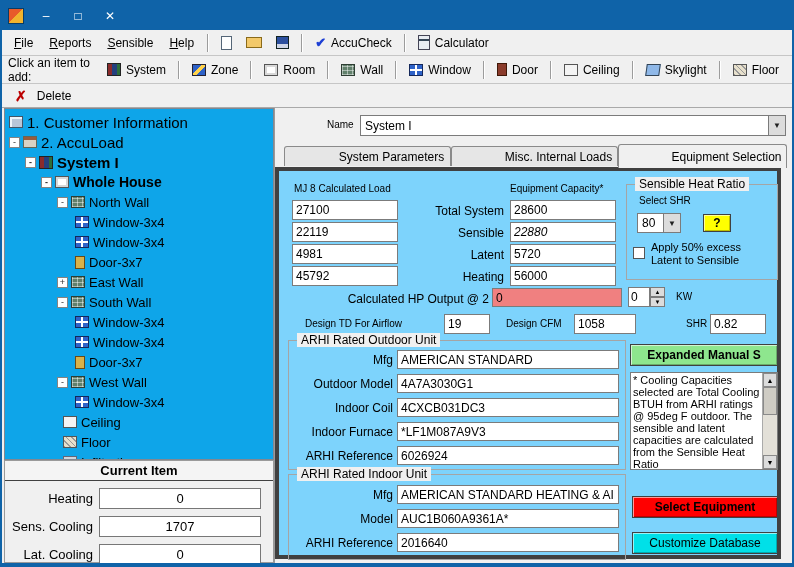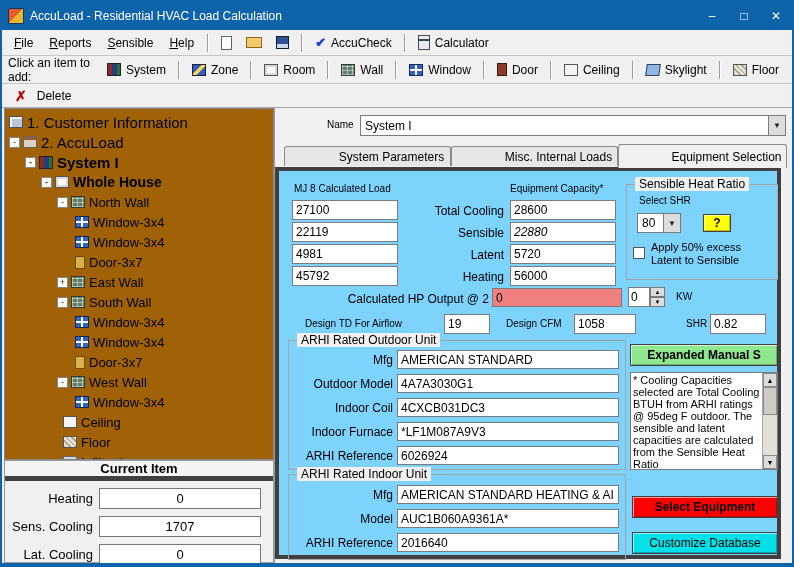--- a/index.html
+++ b/index.html
@@ -40,32 +40,32 @@
   .i-door{width:10px;height:13px;background:#d8b24a;border:1px solid #6b4a12;}
   .i-door-dark{width:10px;height:13px;background:#8a3b2b;border:1px solid #401808;}
   .i-ceiling{background:#f4f4f4;border:1px solid #555;background-image:linear-gradient(90deg,transparent 48%,#888 48% 52%,transparent 52%),linear-gradient(0deg,transparent 46%,#888 46% 54%,transparent 54%);}
   .i-skylight{background:#8fb8e8;border:1px solid #345;transform:skewX(-8deg);}
   .i-floor{background:#e7e0cc;border:1px solid #555;background-image:repeating-linear-gradient(45deg,#9a9a9a 0 1px,transparent 1px 4px);}
   .i-customer{background:#b8c6d8;border:1px solid #456;box-shadow:inset 2px 2px 0 #eef4fa;}
   .i-house{background:#d9d2c4;border:1px solid #665;box-shadow:inset 0 3px 0 #9a5b3c;}
   .i-infil{background:#cfd6dd;border:1px solid #667;}
 
   
-  .tree { position:absolute; left:2px; top:106px; width:270px; height:352px; background:#a16207;
+  .tree { position:absolute; left:2px; top:106px; width:270px; height:352px; background:#0ea5e9;
           border:1px solid #828790; overflow:hidden; padding-top:3px; }
   .trow { height:20px; display:flex; align-items:center; font-size:13px; white-space:nowrap; }
   .tgl { width:11px; height:11px; border:1px solid #848484; background:#fff; font-size:9px; line-height:9px;
          text-align:center; margin-right:3px; flex:none; color:#333; }
   .trow .ic { margin-right:4px; }
   .big { font-size:15px; }
   .b { font-weight:bold; }
 
   
   .curitem { position:absolute; left:2px; top:458px; width:270px; height:103px; background:#f0f0f0; border:1px solid #9a9a9a; }
-  .ci-head { height:20px; border-bottom:5px solid #404040; background:#f4f4f4; font-weight:bold; font-size:13px;
+  .ci-head { height:20px; border-bottom:1px solid #404040; background:#f4f4f4; font-weight:bold; font-size:13px;
              display:flex; align-items:center; justify-content:center; }
   .ci-row { position:absolute; display:flex; align-items:center; }
   .ci-lab { width:92px; text-align:right; padding-right:6px; font-size:13px; }
   .ci-val { width:162px; height:21px; border:1px solid #777; background:#fff; font-size:13px;
             display:flex; align-items:center; justify-content:center; }
 
   
   .rpanel { position:absolute; left:272px; top:106px; width:518px; height:455px; background:#f0f0f0; border-left:1px solid #9a9a9a; }
   .lbl { position:absolute; font-size:10px; white-space:nowrap; }
   .combo { position:absolute; height:21px; border:1px solid #7b7b7b; background:#fff; display:flex; align-items:center; }
@@ -101,21 +101,20 @@
 
   .chkbox { position:absolute; width:12px; height:12px; border:1px solid #555; background:#fff; }
 </style>
 </head>
 <body>
 
 <div class="win">
 
   <div class="titlebar">
     <span class="appicon"></span>
-    <span class="title">AccuLoad - Residential HVAC Load Calculation</span>
     <span class="winbtns">
       <span class="wbtn">
           <span>–</span>
         </span>
       <span class="wbtn">
           <span>□</span>
         </span>
       <span class="wbtn close">
           <span>✕</span>
         </span>
@@ -325,21 +324,21 @@
     <div class="tpanel">
 
       <div class="lbl" style="left:15px;top:12px">MJ 8 Calculated Load</div>
       <div class="lbl" style="left:231px;top:12px">Equipment Capacity*</div>
 
       <input class="tb" style="left: 13px; top: 29px; width: 106px;" value="27100">
       <input class="tb" style="left: 13px; top: 51px; width: 106px;" value="22119">
       <input class="tb" style="left: 13px; top: 73px; width: 106px;" value="4981">
       <input class="tb" style="left: 13px; top: 95px; width: 106px;" value="45792">
 
-      <div class="lblr" style="left:125px;top:33px;width:100px">Total Cooling</div>
+      <div class="lblr" style="left:125px;top:33px;width:100px">Total System</div>
       <div class="lblr" style="left:125px;top:55px;width:100px">Sensible</div>
       <div class="lblr" style="left:125px;top:77px;width:100px">Latent</div>
       <div class="lblr" style="left:125px;top:99px;width:100px">Heating</div>
 
       <input class="tb" style="left: 231px; top: 29px; width: 106px;" value="28600">
       <input class="tb" style="left: 231px; top: 51px; width: 106px; font-style: italic;" value="22880">
       <input class="tb" style="left: 231px; top: 73px; width: 106px;" value="5720">
       <input class="tb" style="left: 231px; top: 95px; width: 106px;" value="56000">
 
       <div class="group" style="left:347px;top:13px;width:152px;height:96px">

